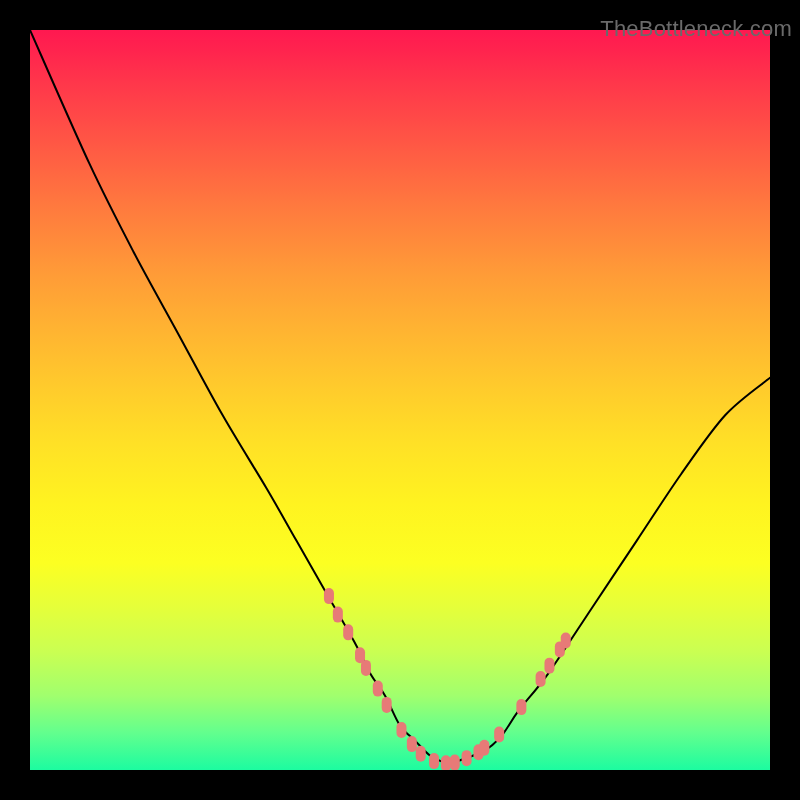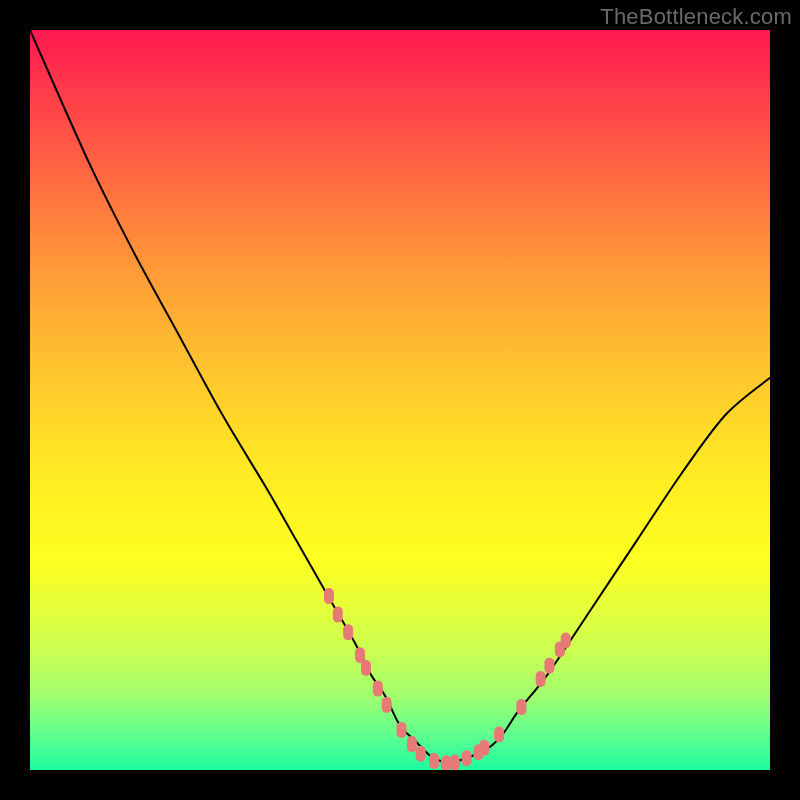--- a/index.html
+++ b/index.html
@@ -36,21 +36,21 @@
       #fcff22 72%,
       #e5ff3a 78%,
       #caff52 84%,
       #a0ff6e 90%,
       #62ff8e 95%,
       #1cfca0 100%
     );
   }
   .watermark {
     position: absolute;
-    top: 4px;
+    top: 16px;
     right: 8px;
     color: #6a6a6a;
     font-size: 22px;
     font-weight: 400;
     letter-spacing: 0.2px;
     user-select: none;
   }
   svg.curve {
     position: absolute;
     top: 0;

